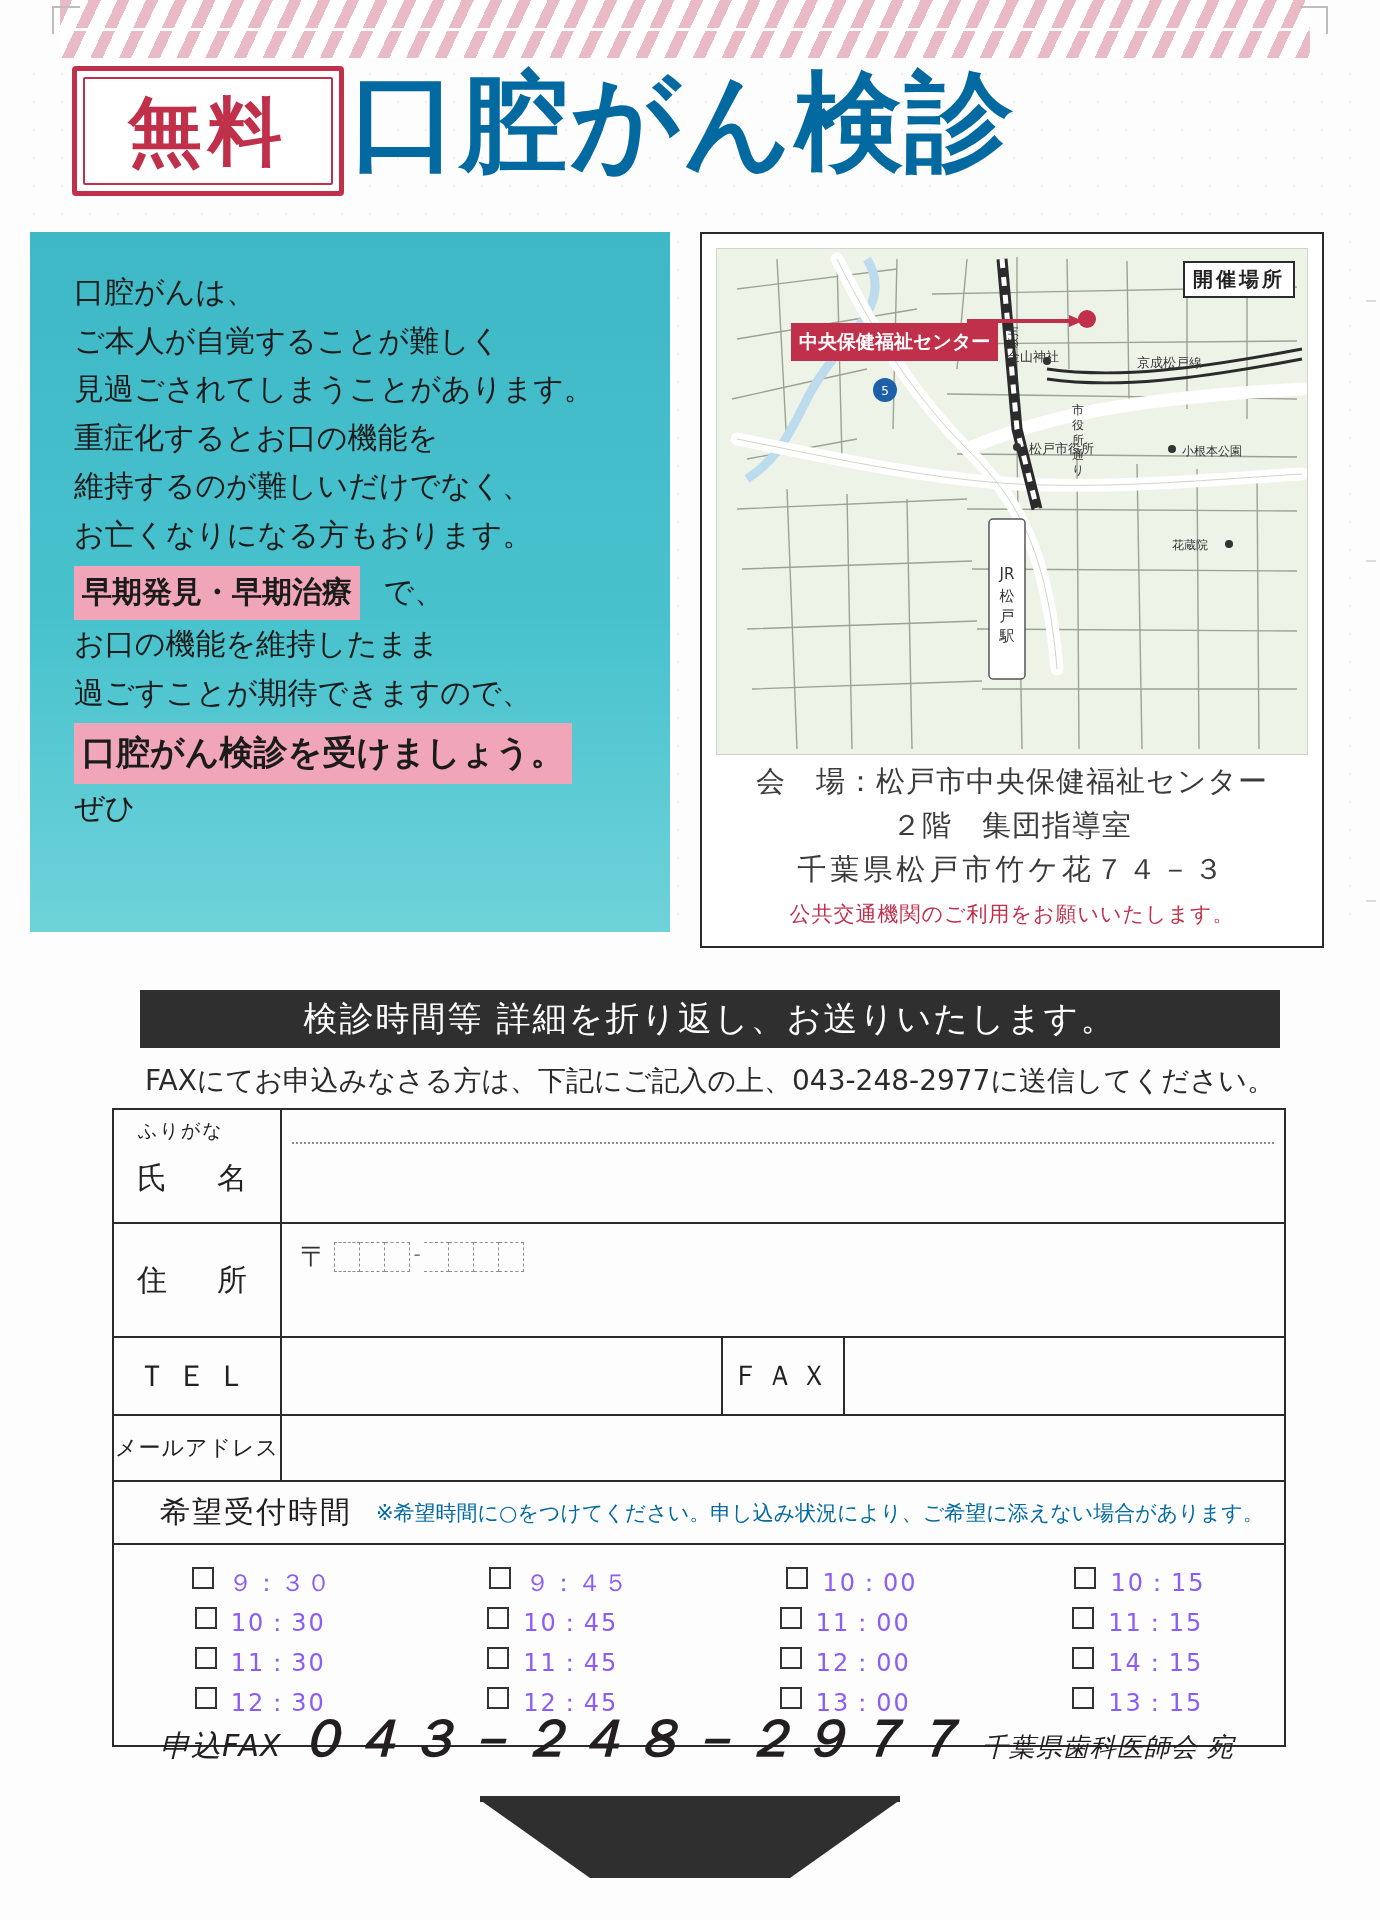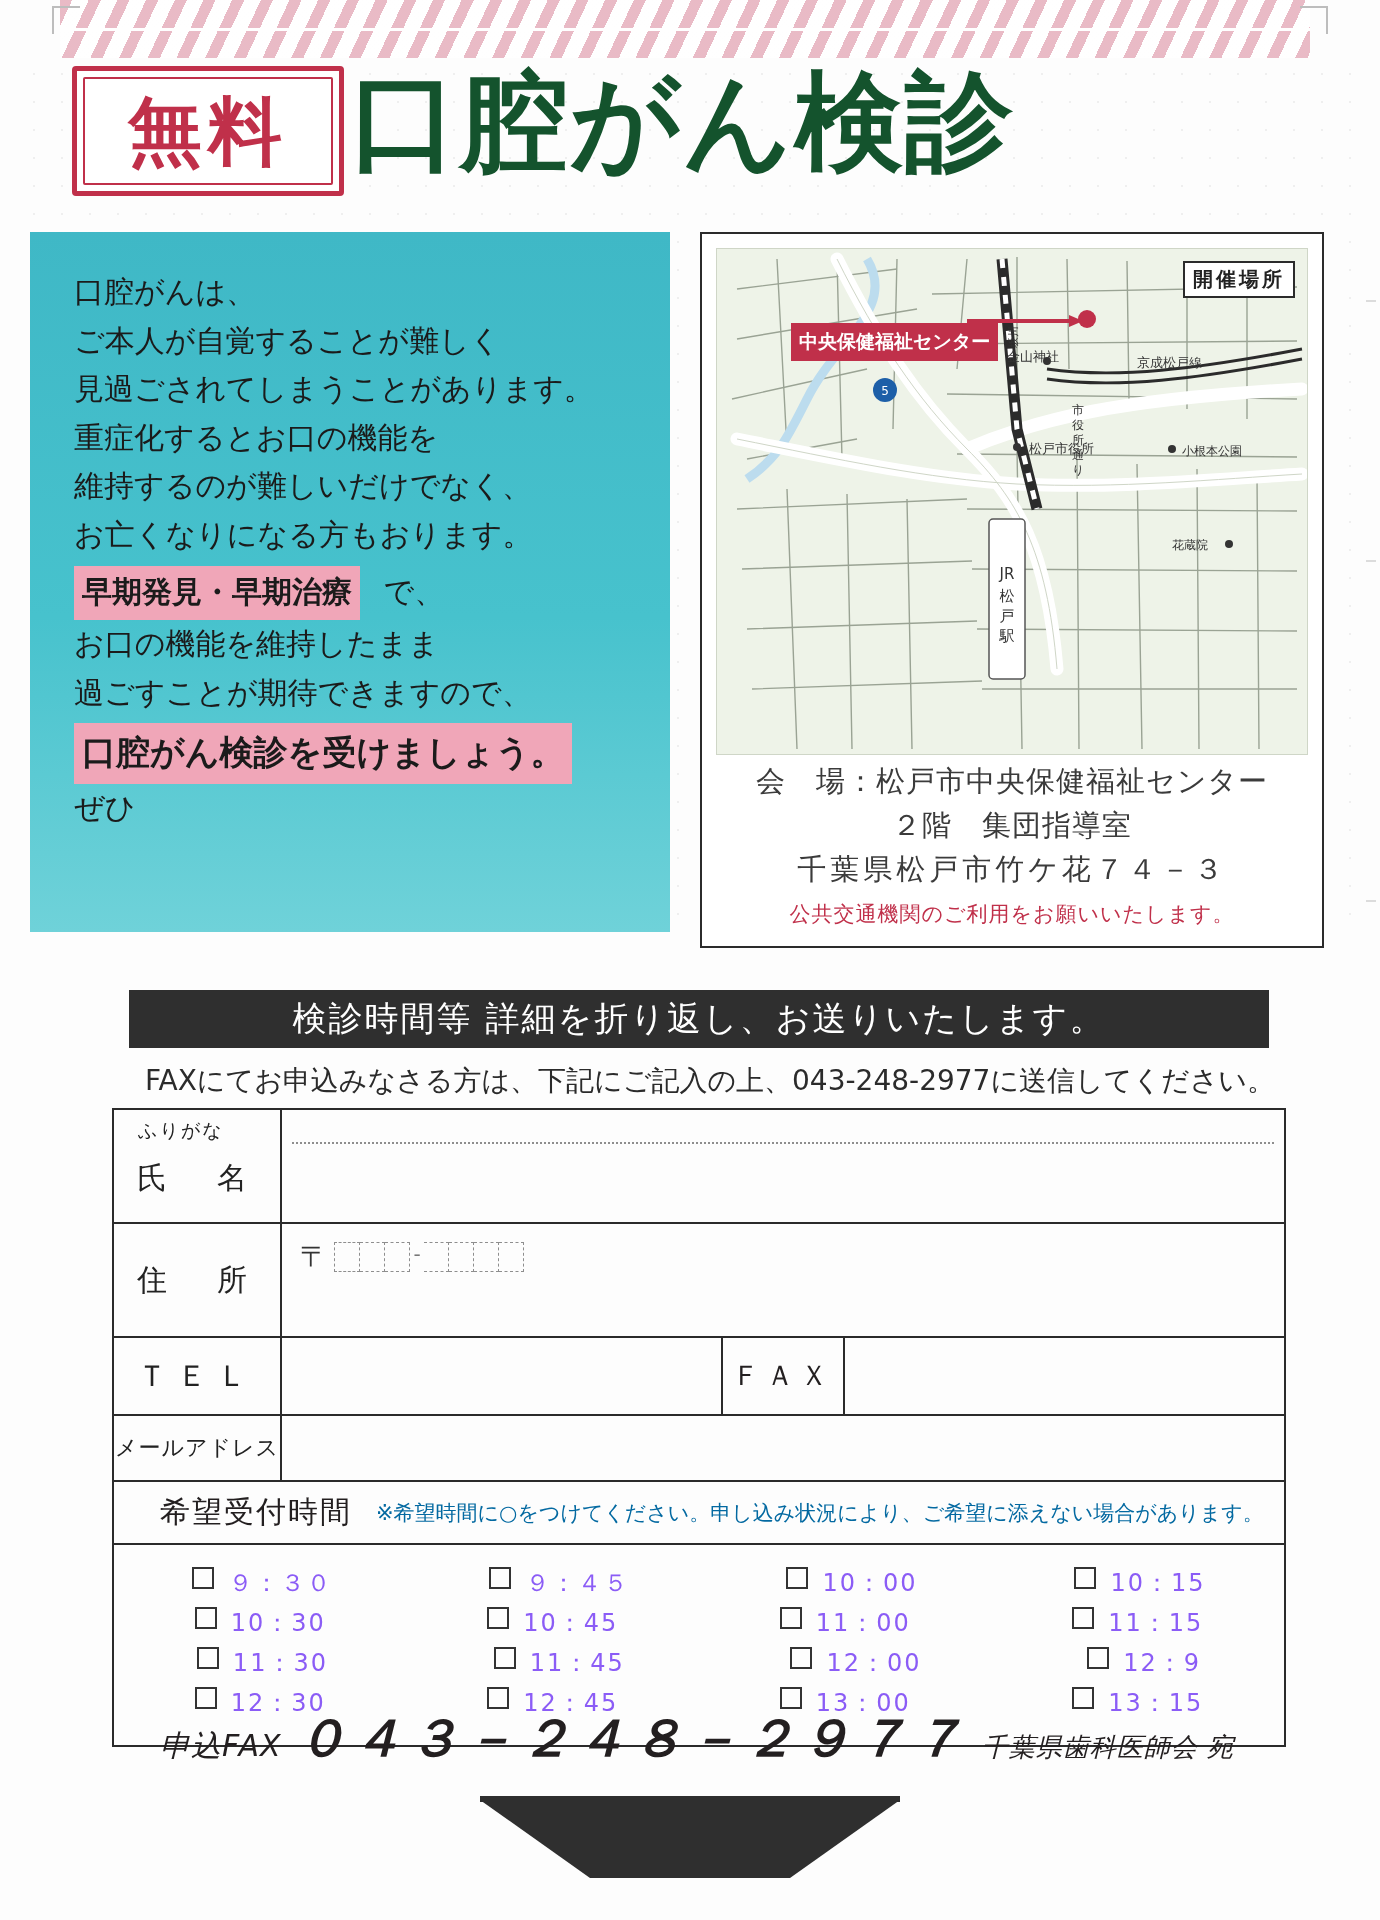--- a/index.html
+++ b/index.html
@@ -40,21 +40,21 @@
     position:absolute;inset:6px;border:2px solid #c0304a;border-radius:2px;
     display:flex;align-items:center;justify-content:center;
   }
   .freebox .txt{
     font-family:"DejaVu Serif","Liberation Serif",serif;
     font-weight:bold;font-size:74px;letter-spacing:6px;color:#c0304a;line-height:1;
   }
   .maintitle{
     position:absolute;left:290px;top:-4px;width:980px;
     font-family:"DejaVu Sans","Liberation Sans",sans-serif;
-    font-size:108px;font-weight:bold;letter-spacing:2px;color:#14532d;line-height:1.25;
+    font-size:108px;font-weight:bold;letter-spacing:2px;color:#0369a1;line-height:1.25;
     white-space:nowrap;
   }
 
   
   .tealpanel{
     position:absolute;left:30px;top:232px;width:640px;height:700px;
     background:linear-gradient(180deg,#3fb8c6 0%,#47c2cd 55%,#6fd2d9 100%);
   }
   .tealpanel .body{
     position:absolute;left:44px;top:36px;right:24px;
@@ -89,21 +89,21 @@
     position:absolute;left:10px;top:528px;width:600px;text-align:center;
     color:#3b3b3b;
   }
   .venue .v1{font-size:29px;letter-spacing:1px;white-space:nowrap;}
   .venue .v2{font-size:29px;letter-spacing:1px;margin-top:4px;}
   .venue .v3{font-size:29px;letter-spacing:4px;margin-top:4px;white-space:nowrap;}
   .venue .v4{font-size:21px;color:#c0304a;margin-top:10px;letter-spacing:1px;}
 
   
   .banner{
-    position:absolute;left:129px;top:990px;width:1140px;height:58px;background:#2f2f2f;
+    position:absolute;left:140px;top:990px;width:1140px;height:58px;background:#2f2f2f;
     color:#ffffff;font-size:34px;letter-spacing:2px;
     display:flex;align-items:center;justify-content:center;
   }
   .faxline{
     position:absolute;left:120px;top:1062px;width:1180px;text-align:center;
     font-size:28px;color:#2b2b2b;letter-spacing:0px;white-space:nowrap;
   }
 
   
   .form{position:absolute;left:112px;top:1108px;width:1170px;border:2px solid #2b2b2b;}
@@ -332,21 +332,21 @@
       <div class="slotrow">
         <div class="slot"><span class="ck"></span><span>10：30</span></div>
         <div class="slot"><span class="ck"></span><span>10：45</span></div>
         <div class="slot"><span class="ck"></span><span>11：00</span></div>
         <div class="slot"><span class="ck"></span><span>11：15</span></div>
       </div>
       <div class="slotrow">
         <div class="slot"><span class="ck"></span><span>11：30</span></div>
         <div class="slot"><span class="ck"></span><span>11：45</span></div>
         <div class="slot"><span class="ck"></span><span>12：00</span></div>
-        <div class="slot"><span class="ck"></span><span>12：9</span></div>
+        <div class="slot"><span class="ck"></span><span>14：15</span></div>
       </div>
       <div class="slotrow">
         <div class="slot"><span class="ck"></span><span>12：30</span></div>
         <div class="slot"><span class="ck"></span><span>12：45</span></div>
         <div class="slot"><span class="ck"></span><span>13：00</span></div>
         <div class="slot"><span class="ck"></span><span>13：15</span></div>
       </div>
     </div>
   </div>
 

